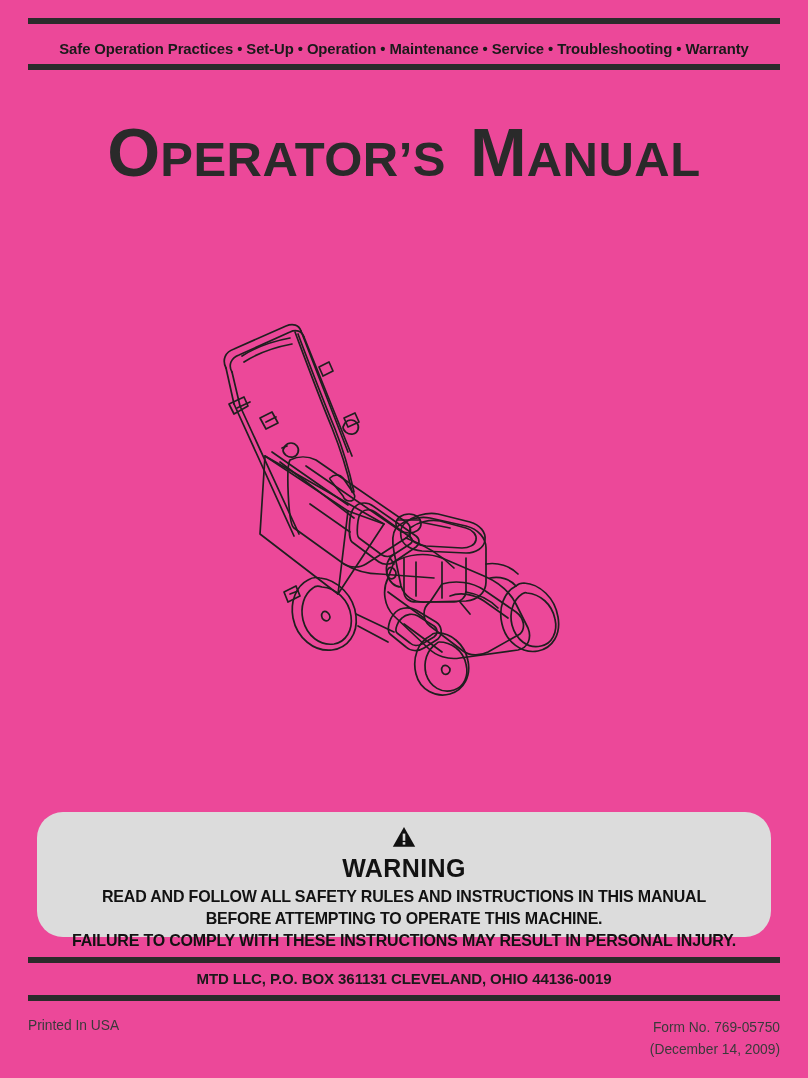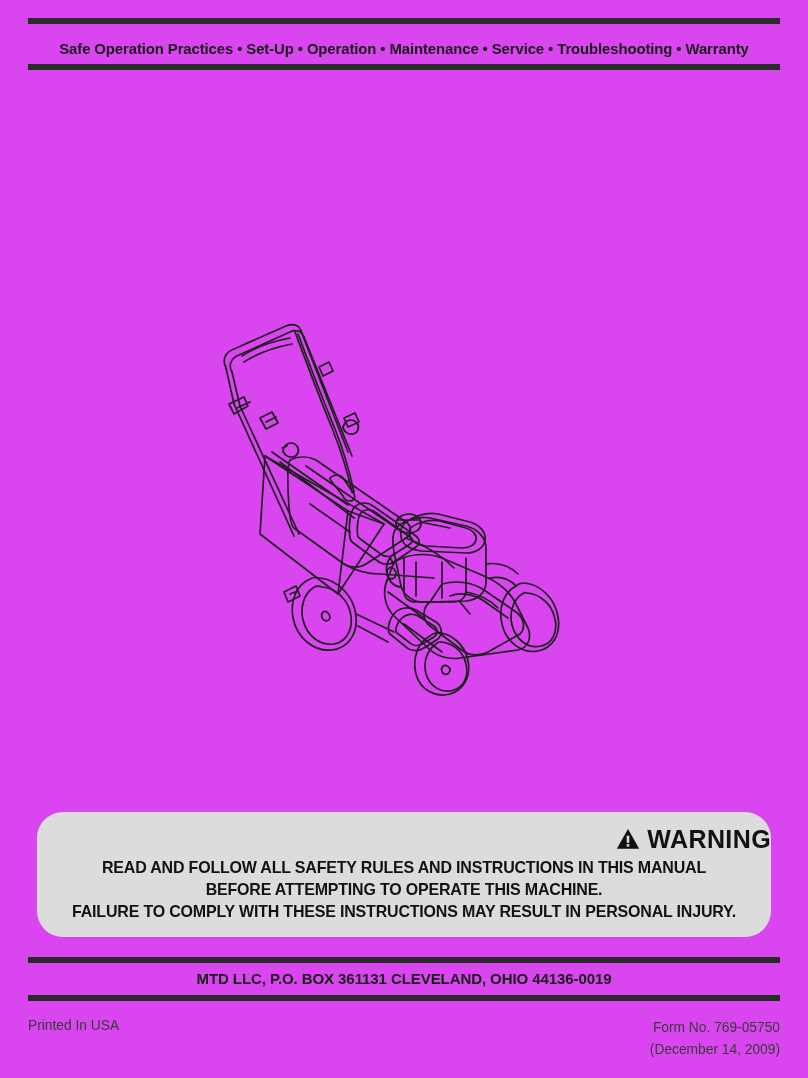--- a/index.html
+++ b/index.html
@@ -12,21 +12,21 @@
     height: 1078px;
     font-family: "Liberation Sans", sans-serif;
     color: #1a1a1a;
     position: relative;
     overflow: hidden;
   }
 
   .page {
     position: absolute;
     inset: 0;
-    background: #d946ef;
+    background: #ec4899;
   }
 
   
   .rule {
     position: absolute;
     left: 28px;
     right: 28px;
     height: 6px;
     background: #2b2b2b;
   }
@@ -112,23 +112,24 @@
     padding-top: 14px;
   }
   .warning-head {
     text-align: center;
     font-size: 25px;
     font-weight: bold;
     letter-spacing: 0.4px;
     color: #121212;
     line-height: 1.05;
     display: flex;
-    justify-content: flex-end;
+    justify-content: flex-start;
     align-items: center;
     gap: 7px;
+    flex-direction: column;
   }
   .warn-tri { display: block; }
   .warning-lines {
     margin-top: 5px;
     text-align: center;
     font-size: 16.5px;
     font-weight: bold;
     color: #121212;
     line-height: 1.33;
     letter-spacing: -0.2px;
@@ -179,20 +180,23 @@
 <body>
 
 <div class="page">
 
   <div class="header-strip">
     <div class="rule" style="top:0;"></div>
     <div class="header-text">Safe Operation Practices • Set-Up • Operation •  Maintenance • Service • Troubleshooting •  Warranty</div>
     <div class="rule" style="top:46px;"></div>
   </div>
 
+  <div class="title">
+    <span class="cap">O</span><span class="sc">PERATOR’S</span><span class="gap"></span><span class="cap">M</span><span class="sc">ANUAL</span>
+  </div>
 
   <div class="illustration">
     <svg viewBox="0 0 412 400" xmlns="http://www.w3.org/2000/svg" fill="none" stroke="#1f1f1f" stroke-width="1.7" stroke-linecap="round" stroke-linejoin="round">
 
       <path d="M28 72 C24 64 27 56 36 53 L88 30 C95 27 101 29 103 35"></path>
       <path d="M34 76 C30 69 33 62 41 59 L92 36 C98 33 104 35 106 41"></path>
       <path d="M28 72 L36 108"></path>
       <path d="M34 76 L42 110"></path>
 
       <path d="M103 35 L150 156"></path>

